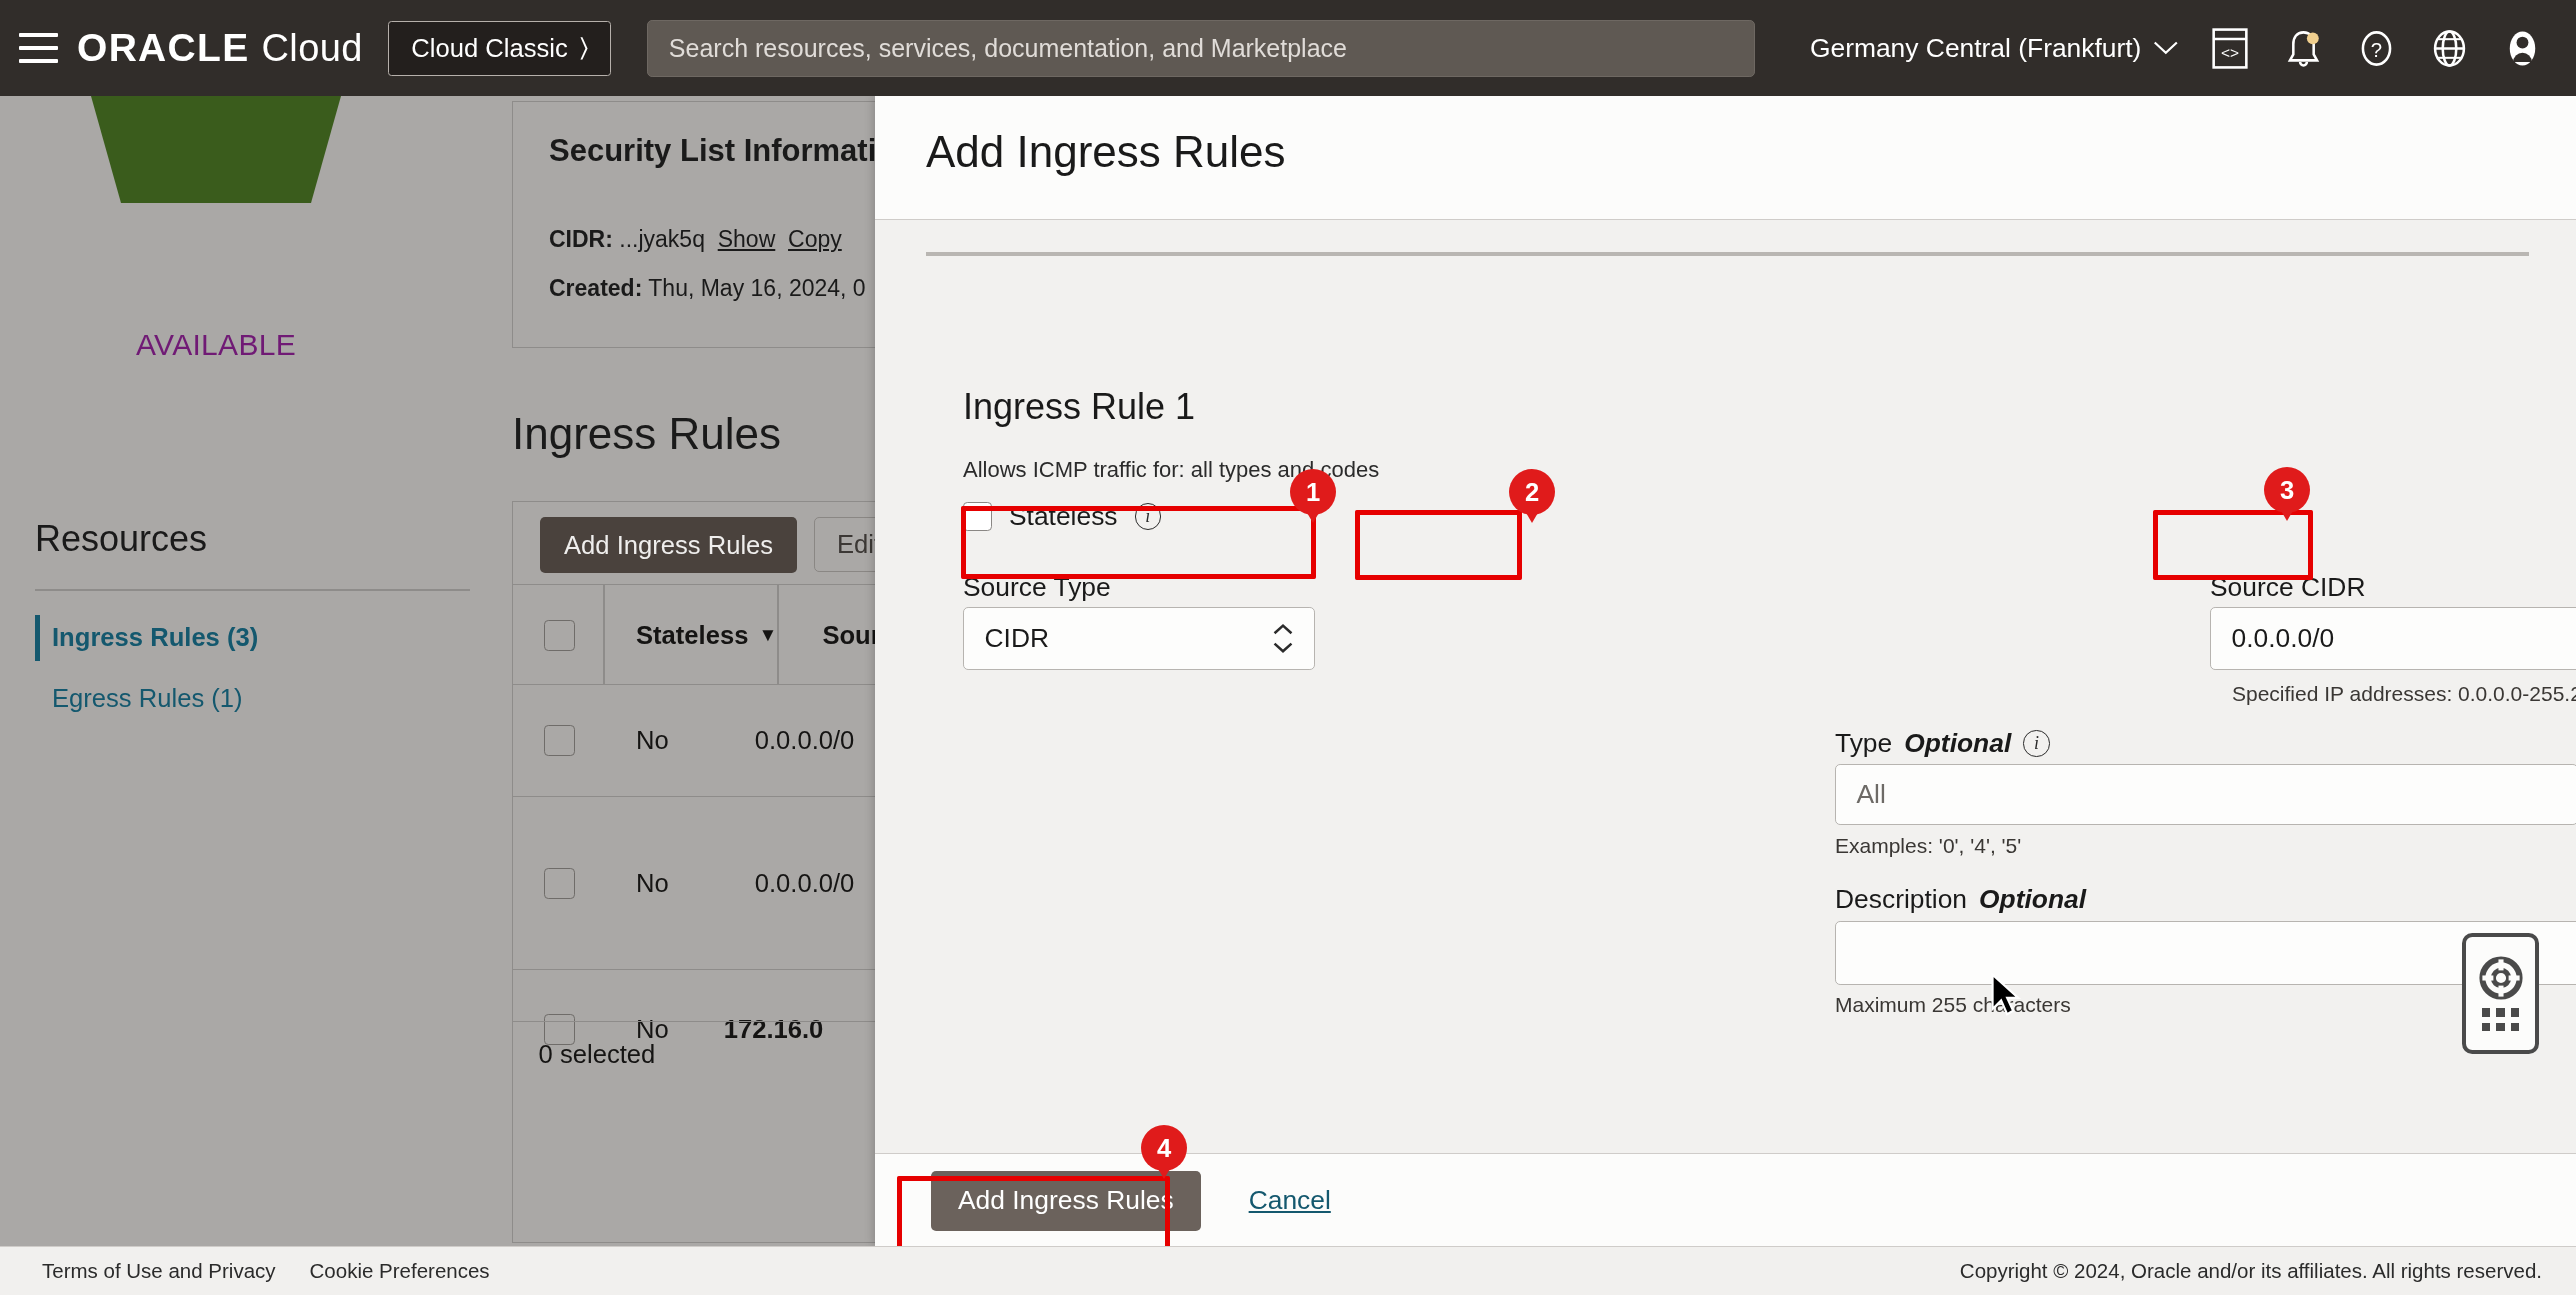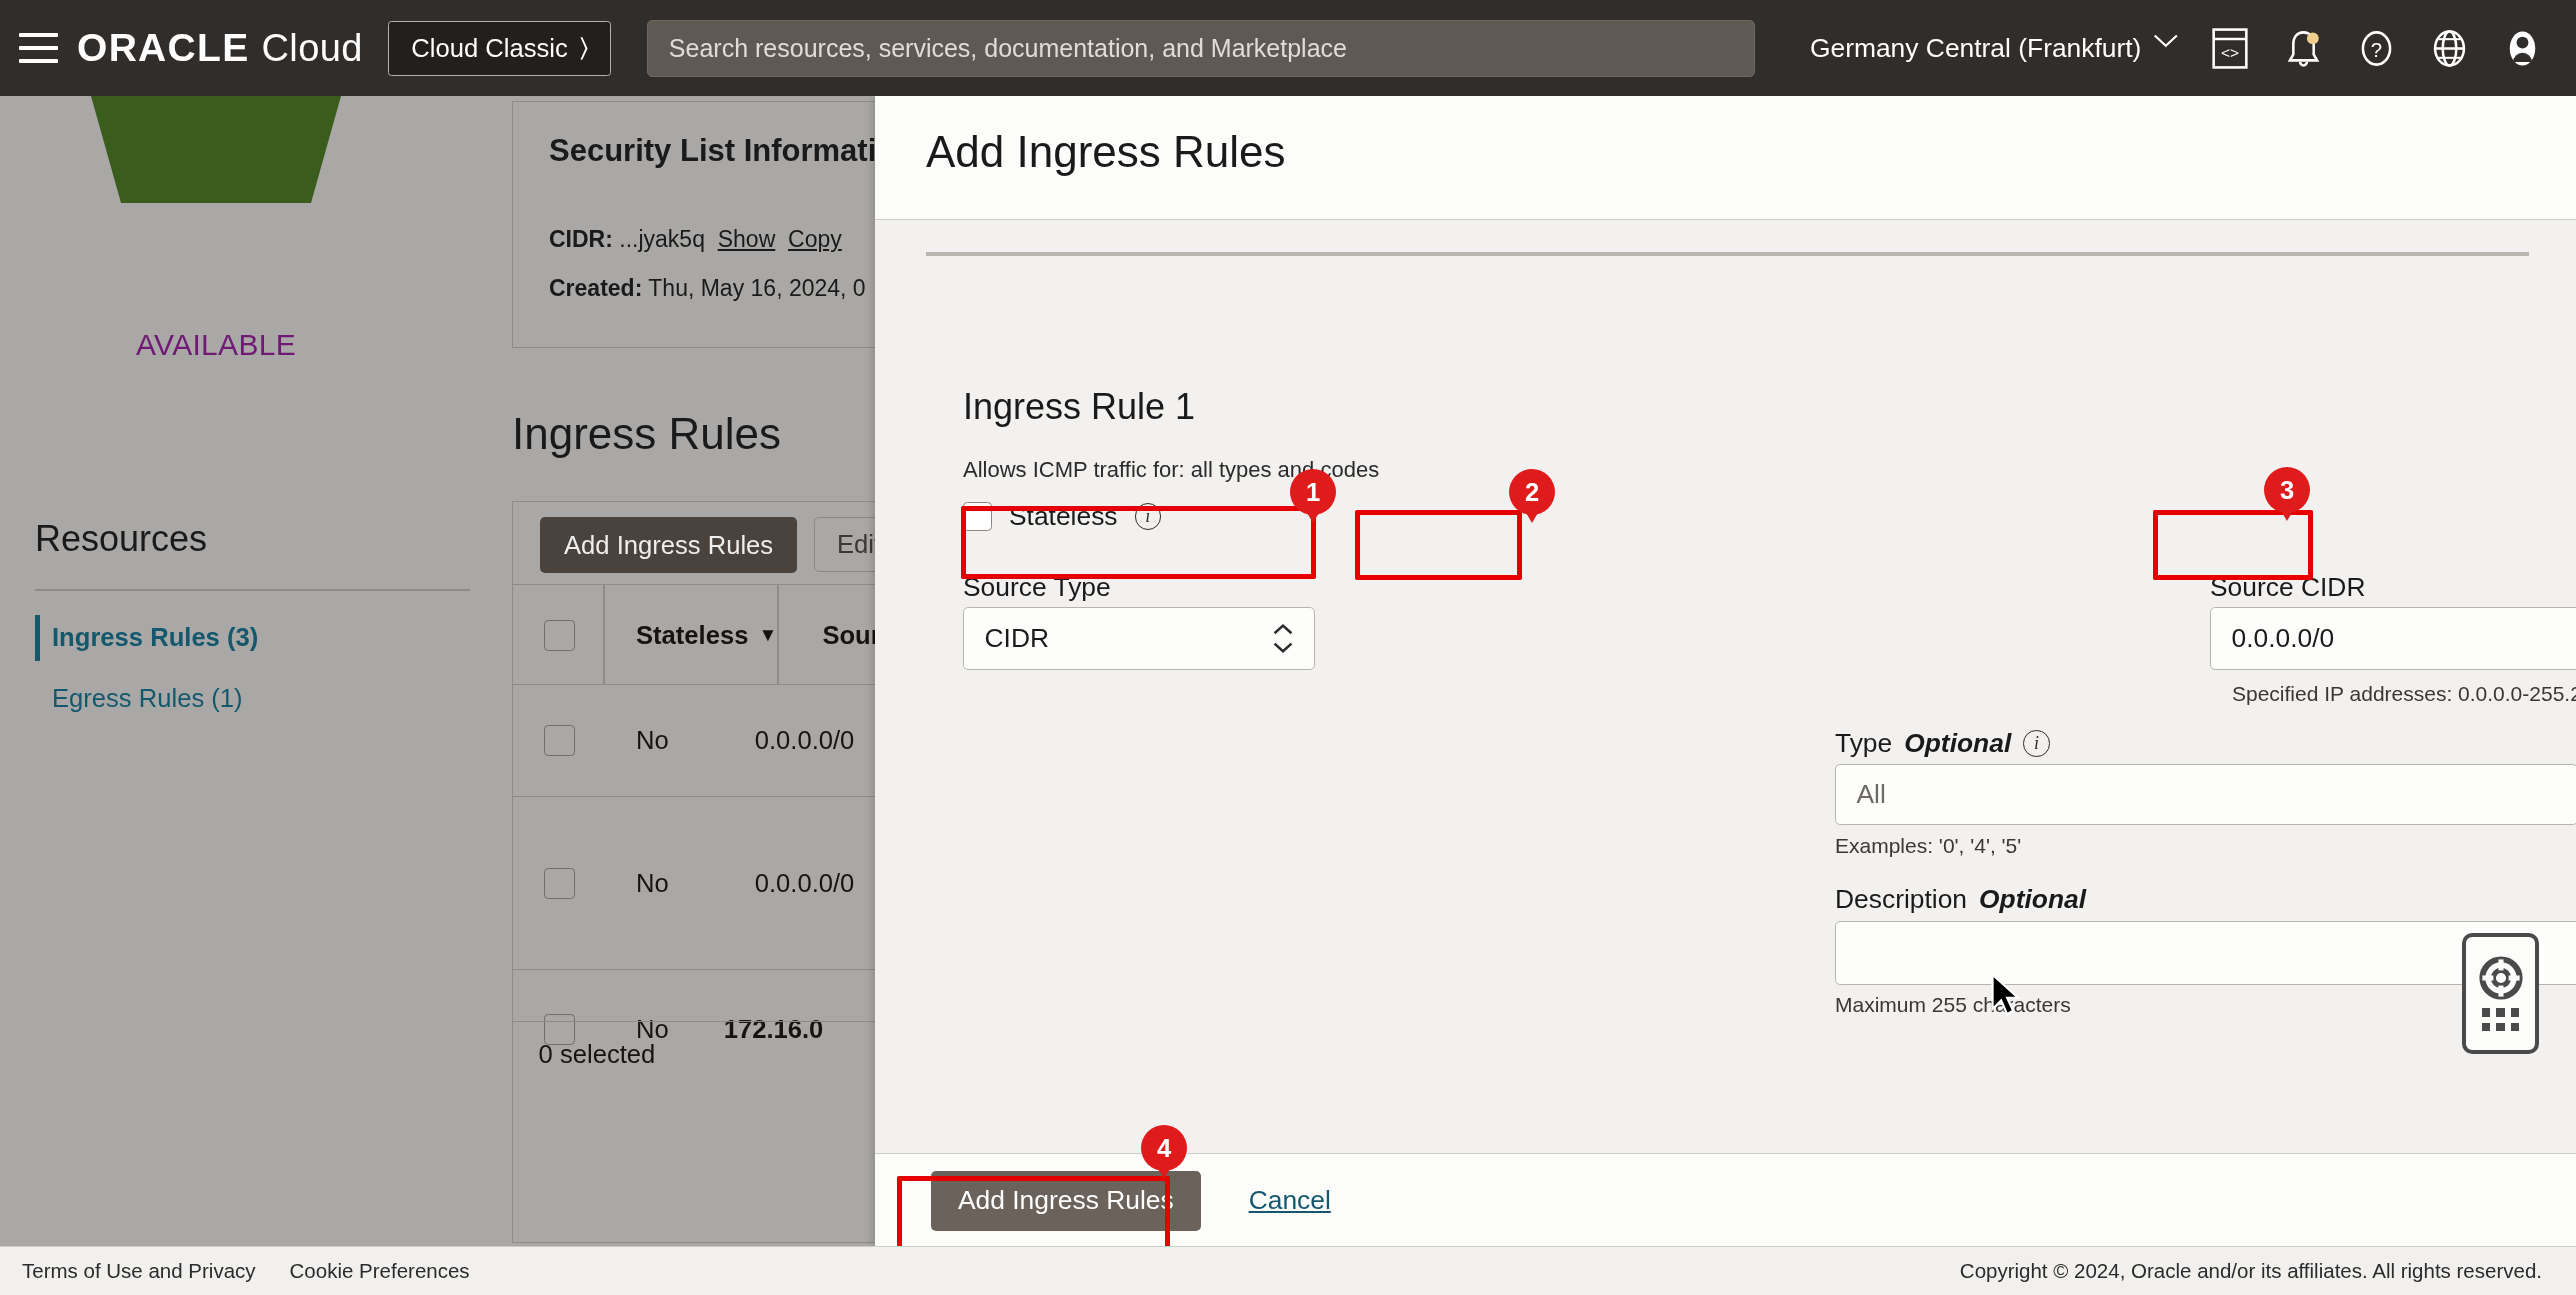--- a/index.html
+++ b/index.html
@@ -50,21 +50,21 @@
     display: flex; align-items: center; padding: 0 20.5px;
     cursor: text;
   }
   #searchbar .ph { color: #e0dcd8; font-size: 25px; }
 
   .nav-right {
     margin-left: auto; display: flex; align-items: center; gap: 29px;
     padding-right: 32px; color: #fff;
   }
   .region-sel {
-    font-size: 26.4px; color: #fff; display:flex; gap: 12px;
+    font-size: 26.4px; color: #fff; display:flex; align-items:center; gap: 12px;
     cursor: pointer; white-space: nowrap;
   }
   .nav-icon { width: 44px; height: 44px; display:flex; align-items:center; justify-content:center; cursor: pointer; }
   .nav-icon svg { display: block; }
 
   
   #page-behind {
     position: absolute; left: 0; top: 96px; width: 2576px; height: 1151px;
     background: #ffffff;
   }
@@ -255,21 +255,21 @@
   }
   .dots { display: grid; grid-template-columns: repeat(3, 8.5px); gap: 6px; }
   .dots i { display:block; width: 8.5px; height: 8.5px; background: #4a4a4a; }
 
   
   #footer {
     position: absolute; left: 0; bottom: 0; width: 2576px; height: 49px;
     background: #f1f0ee; border-top: 1.7px solid #cfccc9;
     display: flex; align-items: center; z-index: 80;
   }
-  #footer .fl { display: flex; gap: 34px; margin-left: 22px; }
+  #footer .fl { display: flex; gap: 34px; margin-left: 42px; }
   #footer a { font-size: 20.5px; color: #2b2b2b; text-decoration: none; cursor: pointer; }
   #footer .fr { margin-left: auto; margin-right: 34px; font-size: 20.5px; color: #2b2b2b; }
 
   
   #cursor { position: absolute; left: 1989px; top: 973px; z-index: 90; pointer-events: none; }
 </style>
 </head>
 <body>
 
 <div id="topnav">

